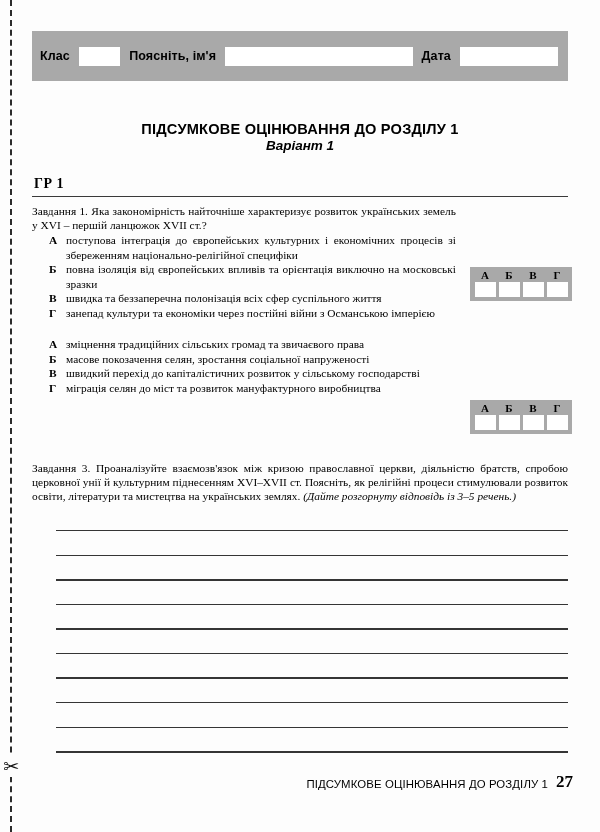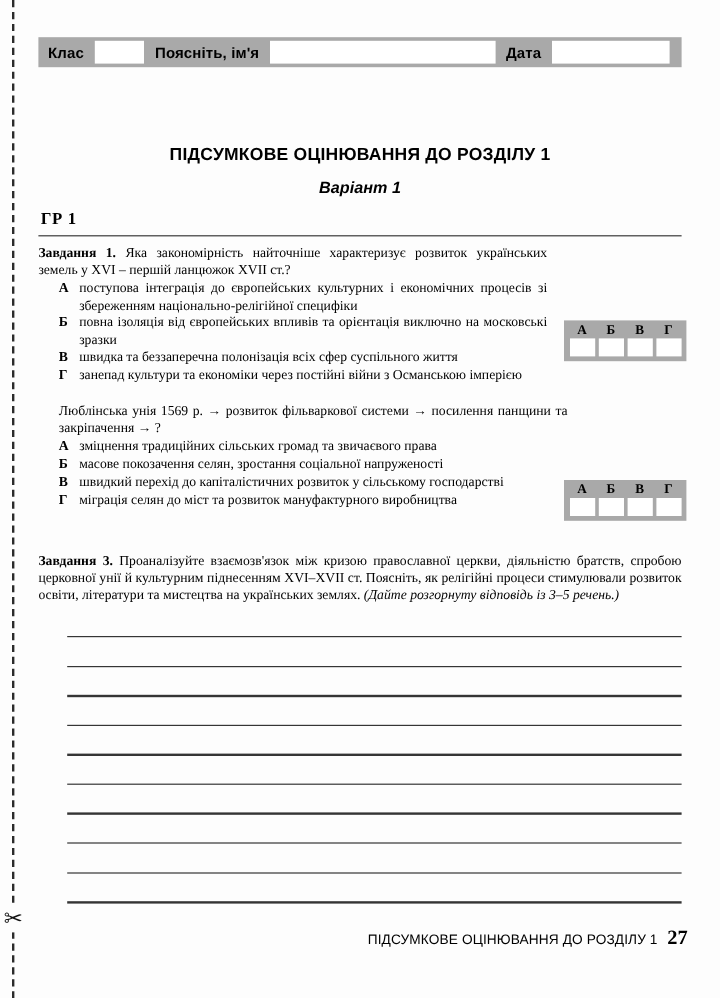--- a/index.html
+++ b/index.html
@@ -41,21 +41,21 @@
     color: #111;
     font-family: "DejaVu Sans", sans-serif;
   }
 
   
   .id-bar {
     position: absolute;
     left: 32px;
     top: 31px;
     width: 536px;
-    height: 25px;
+    height: 50px;
     background: #a9a9a9;
     display: flex;
     align-items: center;
     box-sizing: border-box;
     padding: 0 8px;
   }
   .id-label {
     font-family: "Liberation Sans", sans-serif;
     font-weight: bold;
     font-size: 12.5px;
@@ -83,21 +83,20 @@
   }
   .title-1, .title-2 {
     font-family: "Liberation Sans", sans-serif;
     font-weight: bold;
     font-size: 14.6px;
     letter-spacing: .2px;
     line-height: 18px;
   }
   .title-2 { font-size: 14.2px; }
   .variant {
-    margin-top: 11px;
     font-family: "Liberation Sans", sans-serif;
     font-style: italic;
     font-weight: bold;
     font-size: 13.5px;
     text-align: center;
   }
 
   
   .group-tag {
     position: absolute;
@@ -120,21 +119,21 @@
   
   .task {
     position: absolute;
     left: 32px;
     width: 424px;
     font-size: 11.4px;
     line-height: 14.2px;
     text-align: justify;
   }
   .task.wide { width: 536px; }
-  .task-head { font-weight: bold; margin-top: 12px; }
+  .task-head { font-weight: normal; margin-top: 12px; }
   .chain { margin-left: 17px; }
   .opts {
     margin-top: 1px;
     margin-left: 17px;
   }
   .opt {
     display: flex;
     align-items: flex-start;
     margin-top: .5px;
   }
@@ -281,21 +280,20 @@
       <div class="ans-col">
           <div class="ans-cell"></div>
         </div>
       <div class="ans-col">
           <div class="ans-cell"></div>
         </div>
     </div>
   </div>
 
   <div class="task wide" style="top:336px;">
-    <div class="chain" style="width:424px;">Люблінська унія 1569 р. → розвиток фільваркової системи → посилення панщини та закріпачення → ?</div>
     <div class="opts" style="width:424px;">
       <div class="opt">
         <span class="opt-key">А</span>
         <span class="opt-text">зміцнення традиційних сільських громад та звичаєвого права</span>
       </div>
       <div class="opt">
         <span class="opt-key">Б</span>
         <span class="opt-text">масове покозачення селян, зростання соціальної напруженості</span>
       </div>
       <div class="opt">

